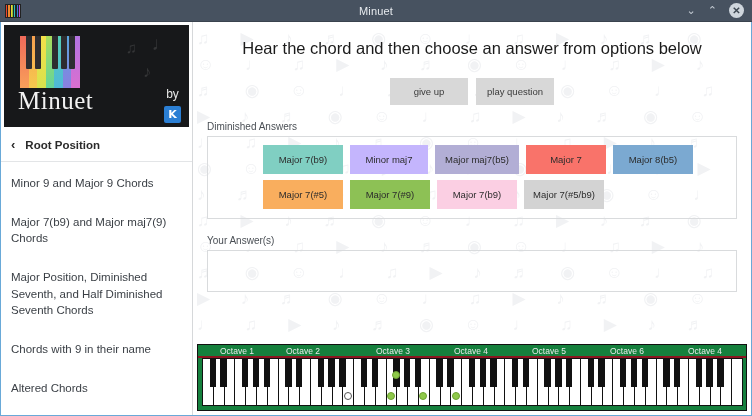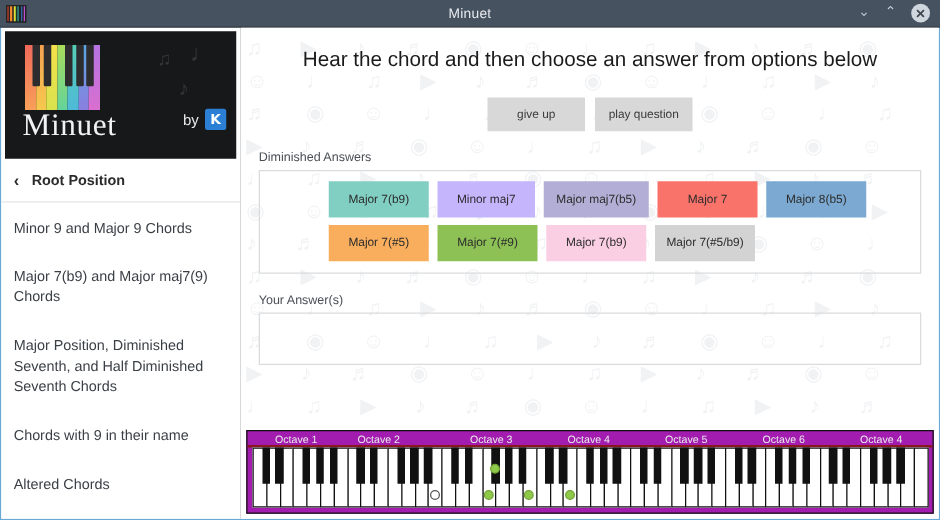--- a/index.html
+++ b/index.html
@@ -46,21 +46,21 @@
     margin: 3px 3px 0 3px;
   }
   .kb { position:absolute; left: 16px; top: 11px; width: 60px; height: 52px; display:flex; overflow:hidden; }
   .kb .wk { flex:1; position: relative; }
   .kb .bk { position:absolute; top:0; width: 6px; height: 33px; background:#2d2d30; border-radius: 0 0 1px 1px; }
   .logo-name {
     position:absolute; left: 14px; top: 62px;
     font-family: "Liberation Serif", serif;
     font-size: 25px; color: #f2f2f2; letter-spacing: .5px;
   }
-  .by-wrap { position:absolute; right: 8px; top: 62px; display:flex; align-items:center; gap:5px; }
+  .by-wrap { position:absolute; right: 8px; top: 62px; display:flex; align-items:center; gap:5px;flex-direction:column; }
   .by-txt { font-size: 12px; color: #e8e8e8; }
   .kde-badge {
     width: 17px; height: 17px; background:#2b7fd4; border-radius:2px;
     display:flex; align-items:center; justify-content:center;
     color:#fff; font-size:11px; font-weight:bold; font-family:"DejaVu Sans", sans-serif;
   }
   .logo-deco { position:absolute; right: 18px; top: 8px; color: rgba(255,255,255,.13); font-size: 19px; }
   .logo-deco2 { position:absolute; right: 52px; top: 14px; color: rgba(255,255,255,.13); font-size: 15px; }
   .logo-deco3 { position:absolute; right: 38px; top: 38px; color: rgba(255,255,255,.13); font-size: 16px; }
 
@@ -109,21 +109,21 @@
     font-size: 9.5px; color:#2c2c2c;
     padding: 9px 0; text-align:center; min-width: 78px;
     font-family: "Liberation Sans", sans-serif;
   }
   .your-answers { height: 42px; }
 
   
   .piano-wrap { margin-top: auto; padding: 0 0 0 0; background:#fff; }
   .piano {
     margin: 6px 4px 4px 4px;
-    background: #a21caf; border: 1px solid #111;
+    background: #15803d; border: 1px solid #111;
     padding: 0 0 4px 0; position: relative;
   }
   .octave-bar { position: relative; height: 13px; border-bottom: 2px solid #8a1620; }
   .octave-lbl { position:absolute; top: 1px; font-size: 8.5px; color:#eaeaea; }
   .keys { position: relative; height: 48px; margin: 0 4px; background:#fff; }
   .wkey { position:absolute; top:0; height: 48px; background:#fff; border: 1px solid #111; }
   .bkey { position:absolute; top:0; height: 29px; background:#111; z-index:2; }
   .dot { position:absolute; width: 8px; height: 8px; border-radius:50%; z-index:4; }
   .dot.green { background:#8fc94a; border:1px solid #6ea233; }
   .dot.open { background:#fff; border:1.5px solid #555; }

